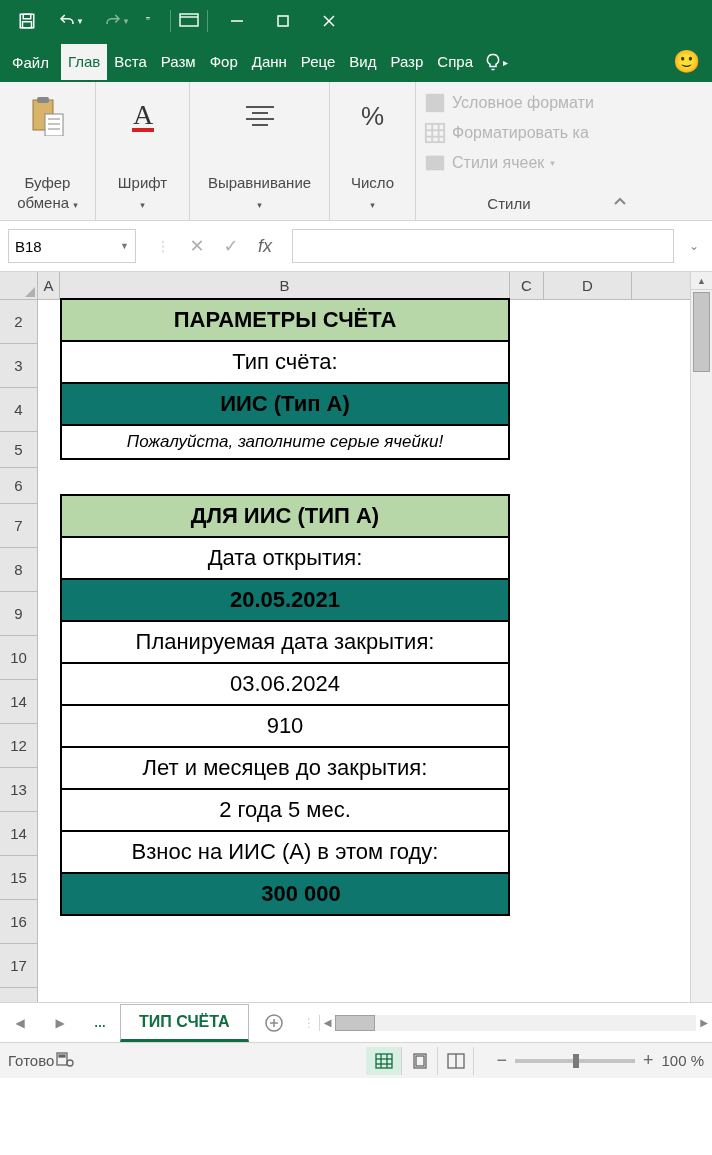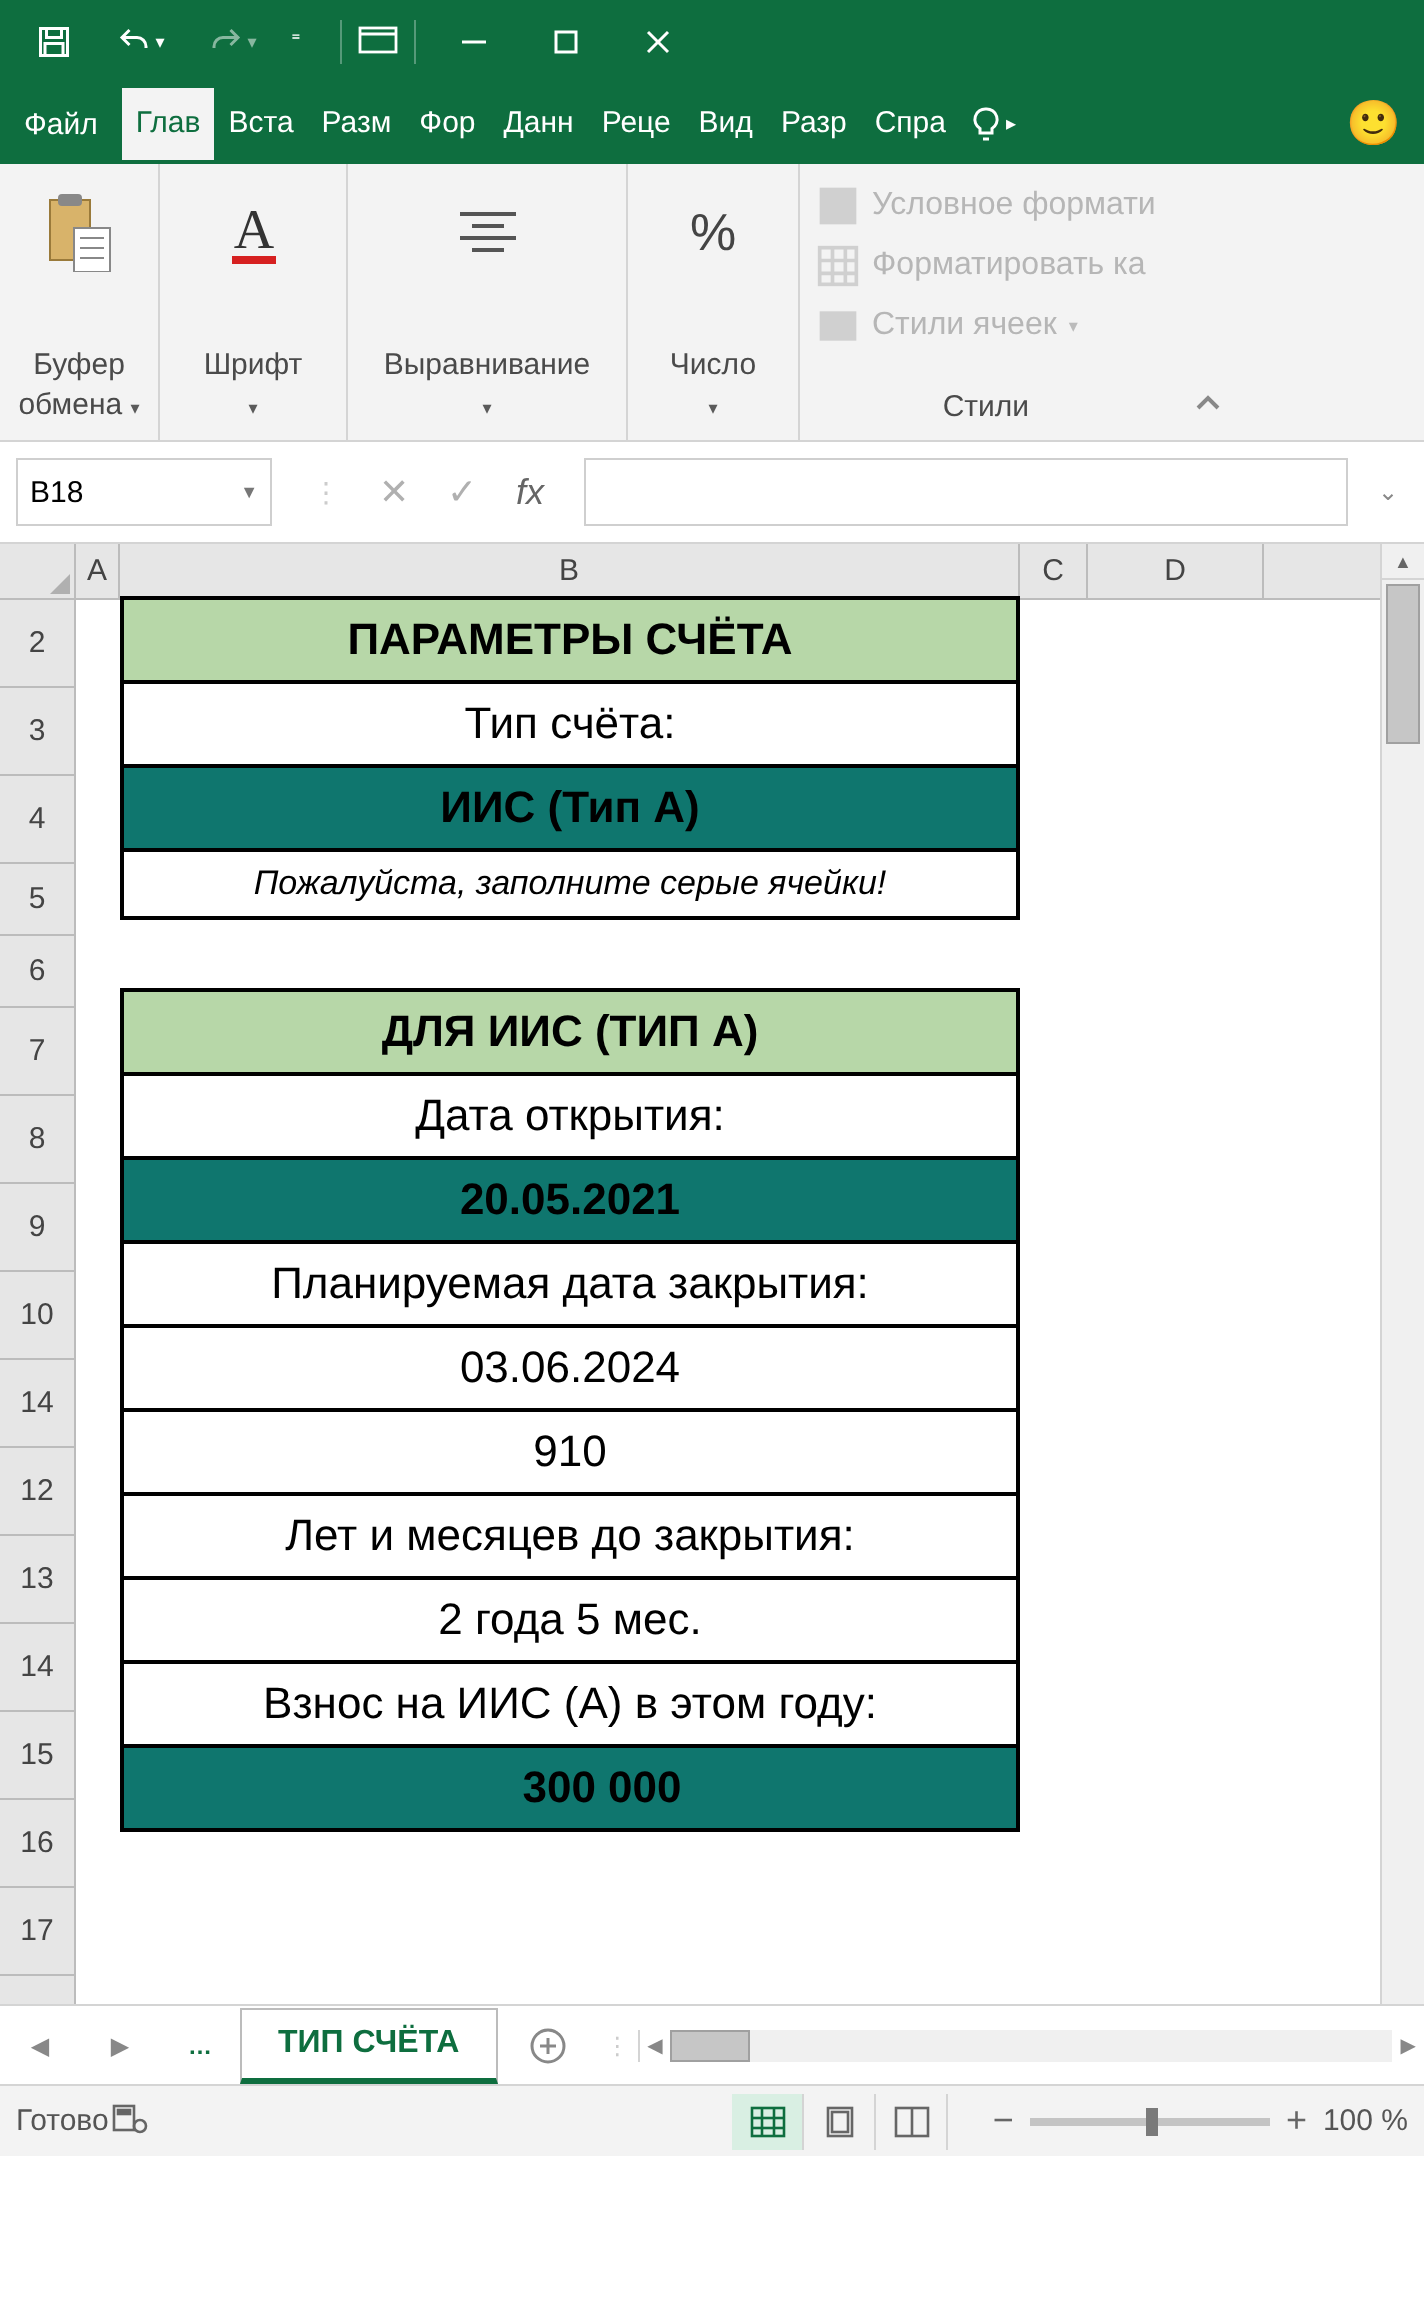--- a/index.html
+++ b/index.html
@@ -166,21 +166,21 @@
         <path d="M9 18h6M10 22h4M12 2a7 7 0 00-4 13v3h8v-3a7 7 0 00-4-13z"></path>
       </svg>
     <span style="color:#fff;font-size:10px;margin-left:1px">▸</span>
   </div>
   <div style="flex:1"></div>
   <div class="tab-smiley">🙂</div>
 </div>
 
 <div class="ribbon">
   <div class="ribbon-groups">
-    <div class="rgroup" style="width:80px">
+    <div class="rgroup" style="width:96px">
       <div class="rgroup-btn">
         <div class="rgroup-icon">
           <svg width="34" height="40" viewBox="0 0 34 40">
               <rect x="2" y="4" width="20" height="30" fill="#d8b36a" stroke="#9a7a3a"></rect>
               <rect x="6" y="1" width="12" height="6" rx="2" fill="#888"></rect>
               <rect x="14" y="18" width="18" height="22" fill="#fff" stroke="#888"></rect>
               <line x1="17" y1="23" x2="29" y2="23" stroke="#888"></line>
               <line x1="17" y1="28" x2="29" y2="28" stroke="#888"></line>
               <line x1="17" y1="33" x2="29" y2="33" stroke="#888"></line>
             </svg>

